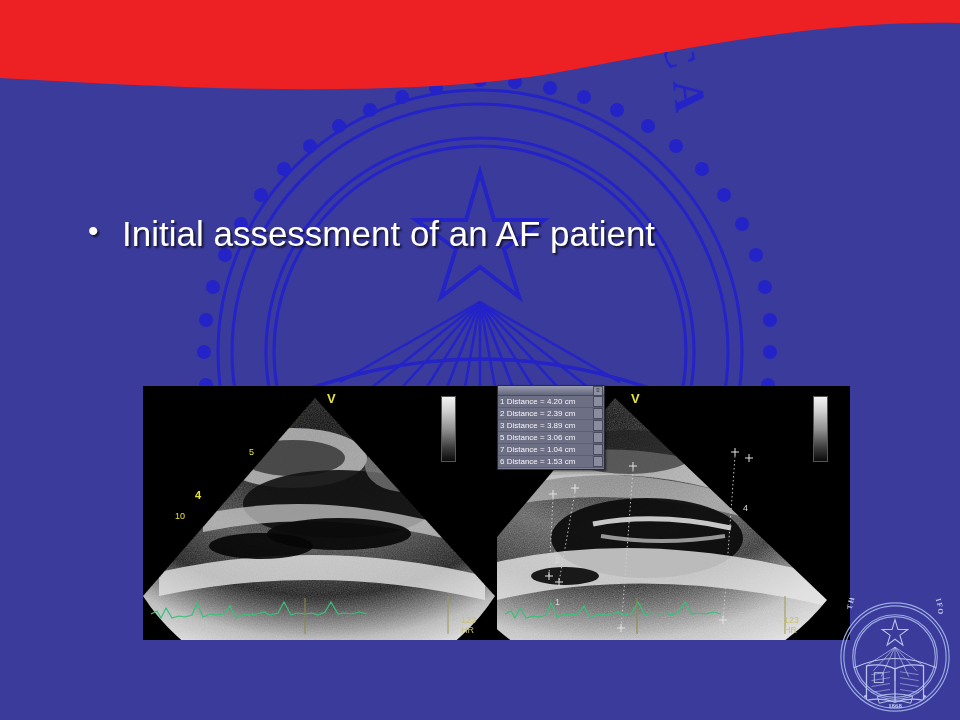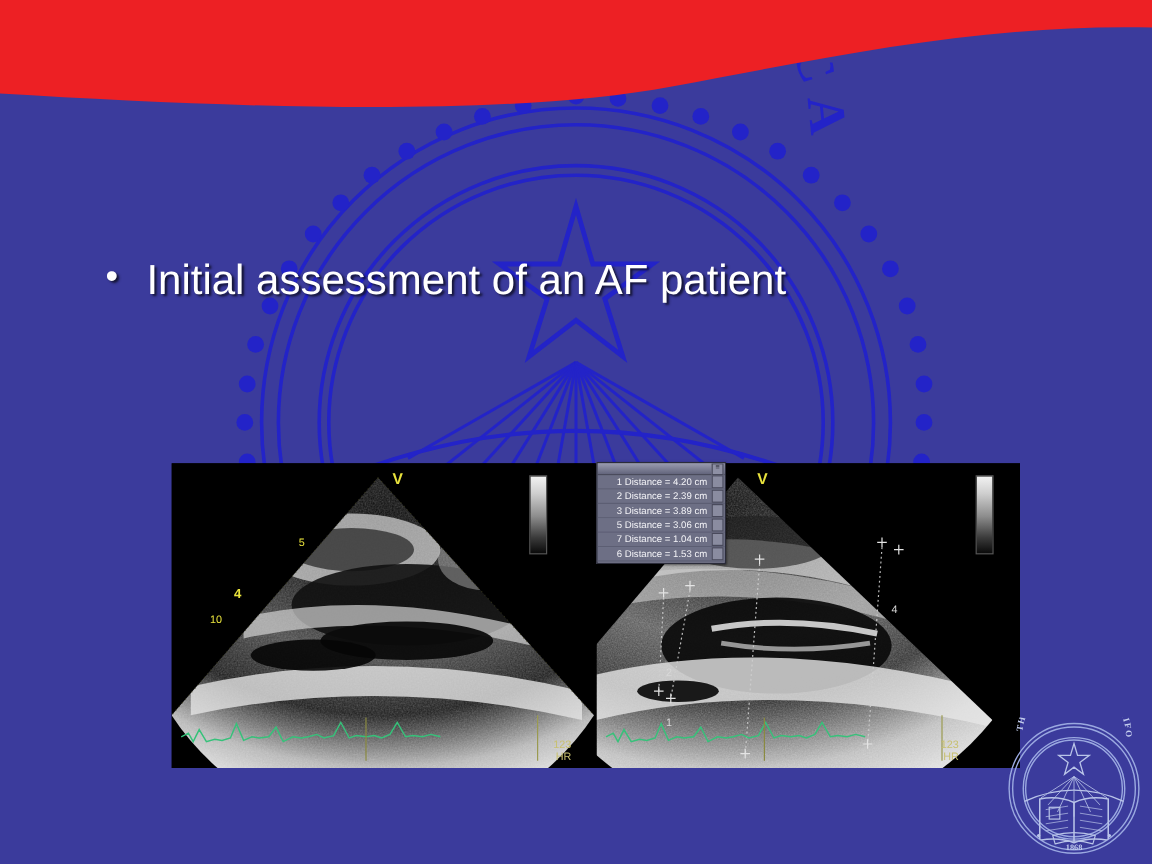--- a/index.html
+++ b/index.html
@@ -128,21 +128,21 @@
     line-height: 1;
   }
   .anno.v-mark { font-size: 13px; font-weight: bold; }
   .anno.num4 { font-size: 11px; font-weight: bold; }
 
   .hr-label {
     position: absolute;
     color: #C8C070;
     font-size: 9px;
     line-height: 10px;
-    text-align: right;
+    text-align: left;
     white-space: nowrap;
   }
 
   
   .cal {
     position: absolute;
     color: #d8d8d8;
     font-size: 9px;
     line-height: 1;
     white-space: nowrap;
@@ -187,21 +187,21 @@
     align-items: center;
     height: 11px;
     border-bottom: 1px solid #5c5e73;
     background: #6d6f85;
   }
   .meas-row .txt {
     flex: 1;
     font-size: 8px;
     line-height: 10px;
     color: #f4f4f8;
-    padding-left: 16px;
+    padding-left: 2px;
     white-space: nowrap;
     font-family: "Liberation Sans", sans-serif;
   }
   .meas-row .knob {
     width: 8px;
     height: 9px;
     margin-right: 1px;
     background: #8a8ca0;
     border: 1px solid #494a5c;
   }

